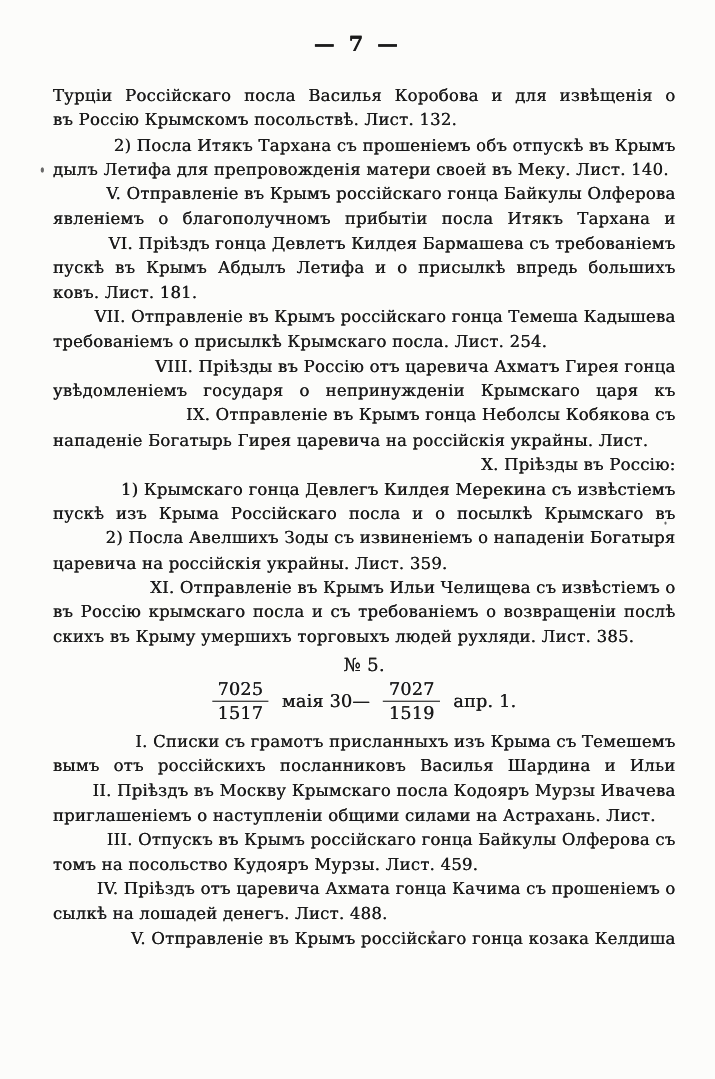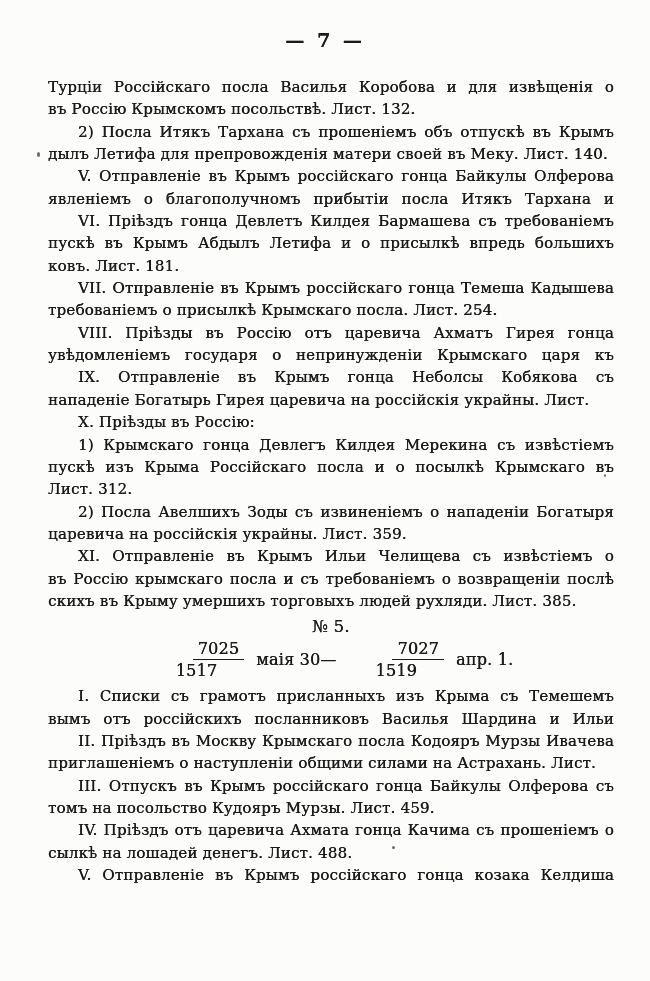--- a/index.html
+++ b/index.html
@@ -38,20 +38,21 @@
     text-align: left;
     overflow: hidden;
     white-space: normal;
   }
   .line.just {
     text-align: justify;
     text-align-last: justify;
   }
   .line.indent {
     text-indent: 30px;
+    text-align: right;
   }
   .no5 {
     margin-top: 4px;
     text-align: center;
     font-size: 16.5px;
     line-height: 22px;
   }
   .date-line {
     display: flex;
     justify-content: center;
@@ -63,21 +64,20 @@
   .frac {
     display: inline-flex;
     flex-direction: column;
     text-align: center;
     line-height: 19px;
     font-size: 16px;
   }
   .frac .num {
     border-bottom: 1.4px solid #1b1b1b;
     padding: 0 5px 1px 5px;
-    margin-left: 44px;
   }
   .frac .den {
     padding-top: 1px;
   }
   .speck {
     position: absolute;
     background: #3a3a3a;
     border-radius: 50%;
     opacity: 0.75;
   }
@@ -106,21 +106,20 @@
         <div class="line">ковъ. Лист. 181.</div>
         <div class="line indent just">VII. Отправленіе въ Крымъ россійскаго гонца Темеша Кадышева съ</div>
         <div class="line">требованіемъ о присылкѣ Крымскаго посла. Лист. 254.</div>
         <div class="line indent just">VIII. Пріѣзды въ Россію отъ царевича Ахматъ Гирея гонца Качима съ</div>
         <div class="line just">увѣдомленіемъ государя о непринужденіи Крымскаго царя къ нарушенію мира</div>
         <div class="line indent just">IX. Отправленіе въ Крымъ гонца Неболсы Кобякова съ выговоромъ за</div>
         <div class="line">нападеніе Богатырь Гирея царевича на россійскія украйны. Лист. 294.</div>
         <div class="line indent">X. Пріѣзды въ Россію:</div>
         <div class="line indent just">1) Крымскаго гонца Девлегъ Килдея Мерекина съ извѣстіемъ объ от-</div>
         <div class="line just">пускѣ изъ Крыма Россійскаго посла и о посылкѣ Крымскаго въ Россію.</div>
-        <div class="line">Лист. 312.</div>
         <div class="line indent just">2) Посла Авелшихъ Зоды съ извиненіемъ о нападеніи Богатыря Гирея</div>
         <div class="line">царевича на россійскія украйны. Лист. 359.</div>
         <div class="line indent just">XI. Отправленіе въ Крымъ Ильи Челищева съ извѣстіемъ о прибытіи</div>
         <div class="line just">въ Россію крымскаго посла и съ требованіемъ о возвращеніи послѣ россій-</div>
         <div class="line">скихъ въ Крыму умершихъ торговыхъ людей рухляди. Лист. 385.</div>
       </div>
 
     <div class="no5">№ 5.</div>
 
     <div class="date-line">

